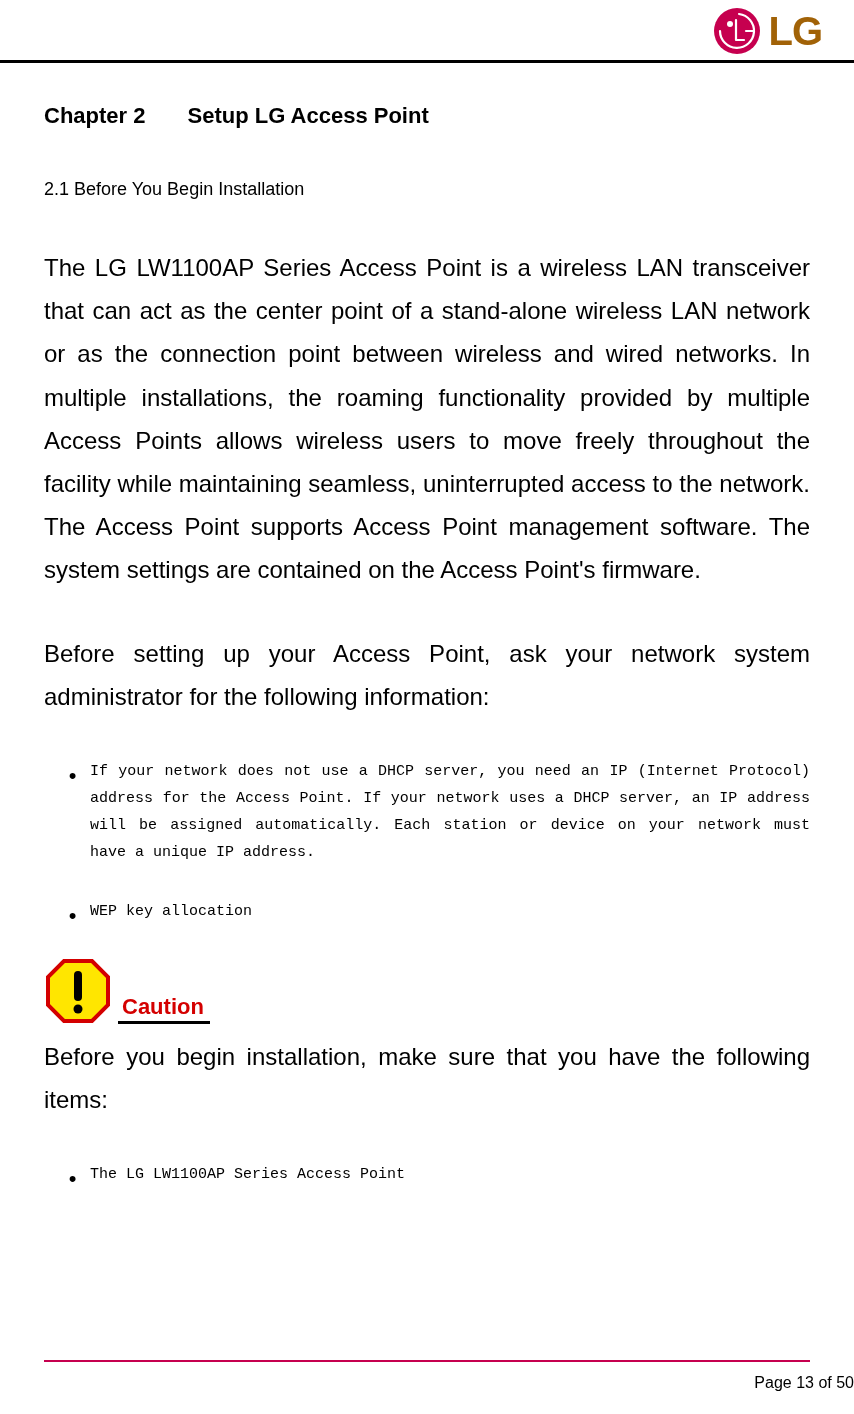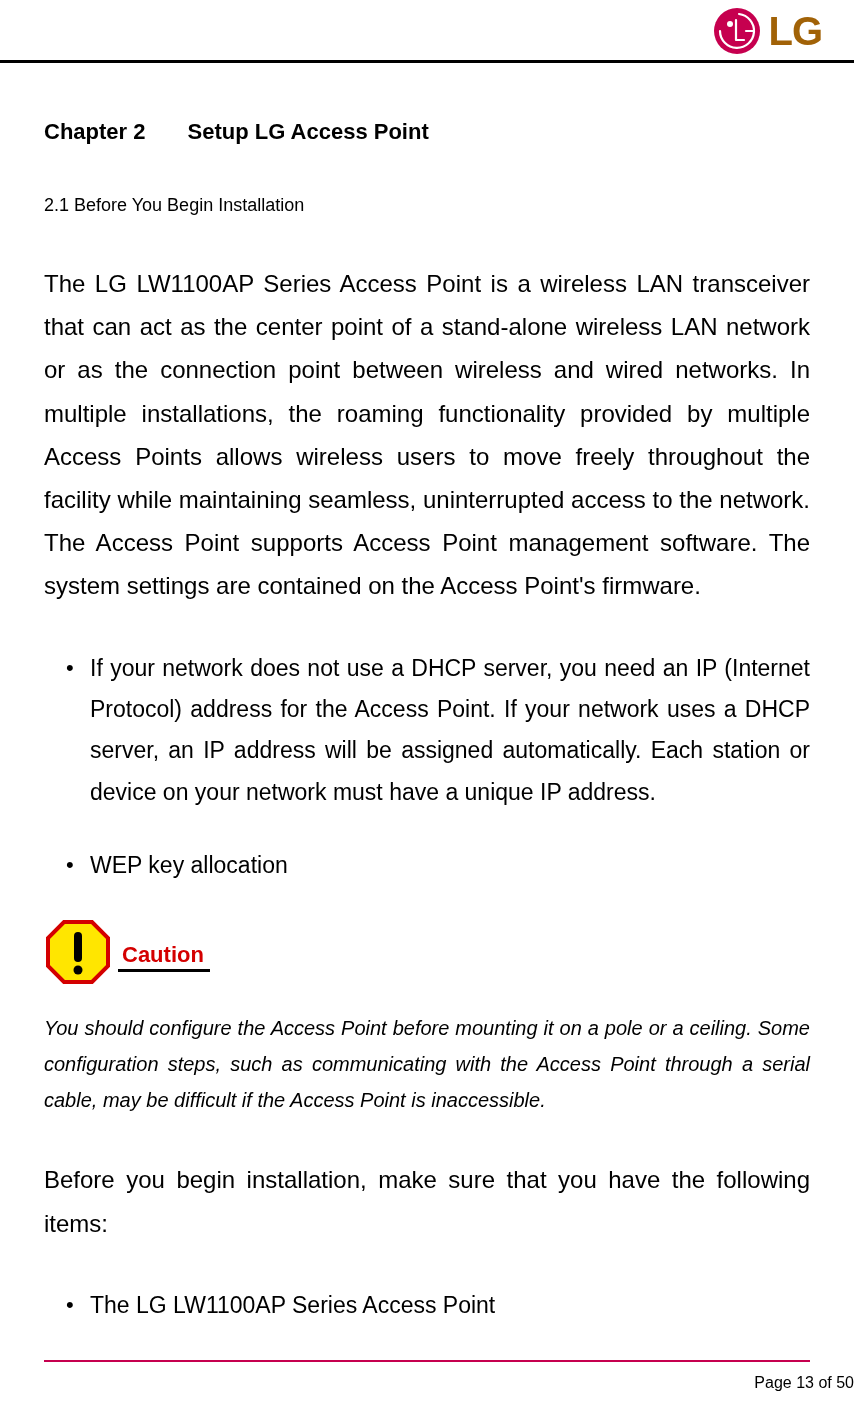--- a/index.html
+++ b/index.html
@@ -34,21 +34,21 @@
       justify-content: center;
     }
     .logo-circle svg { display: block; }
     .logo-text {
       font-size: 40px;
       font-weight: 700;
       color: #a16207;
       letter-spacing: -1px;
     }
     .content {
-      padding: 56px 44px 0 44px;
+      padding: 40px 44px 0 44px;
     }
     .chapter-line {
       display: flex;
       gap: 42px;
       font-size: 22px;
       font-weight: 700;
       margin-bottom: 50px;
     }
     .section-title {
       font-size: 18px;
@@ -60,25 +60,26 @@
       line-height: 1.8;
       text-align: justify;
       margin-bottom: 40px;
     }
     .bullets {
       list-style: none;
       padding-left: 22px;
     }
     .bullets li {
       position: relative;
-      font-size: 23px;
+      font-size: 15px;
       line-height: 1.8;
       text-align: justify;
       margin-bottom: 32px;
       padding-left: 24px;
+      font-family: Liberation Mono, monospace;
     }
     .bullets li::before {
       content: "•";
       position: absolute;
       left: 0;
       top: 0;
       font-size: 22px;
     }
     .caution-row {
       display: flex;
@@ -91,21 +92,21 @@
       position: relative;
     }
     .caution-label {
       color: #d40000;
       font-weight: 700;
       font-size: 22px;
       border-bottom: 3px solid #000;
       padding: 0 6px 1px 4px;
       margin-left: 6px;
       position: relative;
-      top: 5px;
+      top: 18px;
     }
     .caution-text {
       font-size: 20px;
       line-height: 1.8;
       font-style: italic;
       text-align: justify;
       margin: 24px 0 40px 0;
     }
     .footer-rule {
       position: absolute;
@@ -143,38 +144,38 @@
 
 <div class="content">
   <div class="chapter-line">
     <span>Chapter 2</span>
     <span>Setup LG Access Point</span>
   </div>
 
   <div class="section-title">2.1 Before You Begin Installation</div>
 
   <div class="para">The LG LW1100AP Series Access Point is a wireless LAN transceiver that can act as the center point of a stand-alone wireless LAN network or as the connection point between wireless and wired networks. In multiple installations, the roaming functionality provided by multiple Access Points allows wireless users to move freely throughout the facility while maintaining seamless, uninterrupted access to the network. The Access Point supports Access Point management software. The system settings are contained on the Access Point's firmware.</div>
+  <div class="para">Before setting up your Access Point, ask your network system administrator for the following information:</div>
 
   <ul class="bullets">
     <li>If your network does not use a DHCP server, you need an IP (Internet Protocol) address for the Access Point. If your network uses a DHCP server, an IP address will be assigned automatically. Each station or device on your network must have a unique IP address.</li>
     <li>WEP key allocation</li>
   </ul>
 
   <div class="caution-row">
     <div class="caution-icon">
       <svg width="68" height="68" viewBox="0 0 68 68">
         <polygon points="20,4 48,4 64,20 64,48 48,64 20,64 4,48 4,20" fill="#ffe600" stroke="#d40000" stroke-width="4"></polygon>
         <rect x="30" y="14" width="8" height="30" rx="4" fill="#000"></rect>
         <circle cx="34" cy="52" r="4.5" fill="#000"></circle>
       </svg>
     </div>
     <span class="caution-label">Caution</span>
   </div>
 
-  <div class="caution-text">You should configure the Access Point before mounting it on a pole or a ceiling. Some configuration steps, such as communicating with the Access Point through a serial cable, may be difficult if the Access Point is inaccessible.</div>
 
   <div class="para">Before you begin installation, make sure that you have the following items:</div>
 
   <ul class="bullets">
     <li>The LG LW1100AP Series Access Point</li>
   </ul>
 </div>
 
 <div class="footer-rule"></div>
 <div class="page-number">Page 13 of 50</div>

